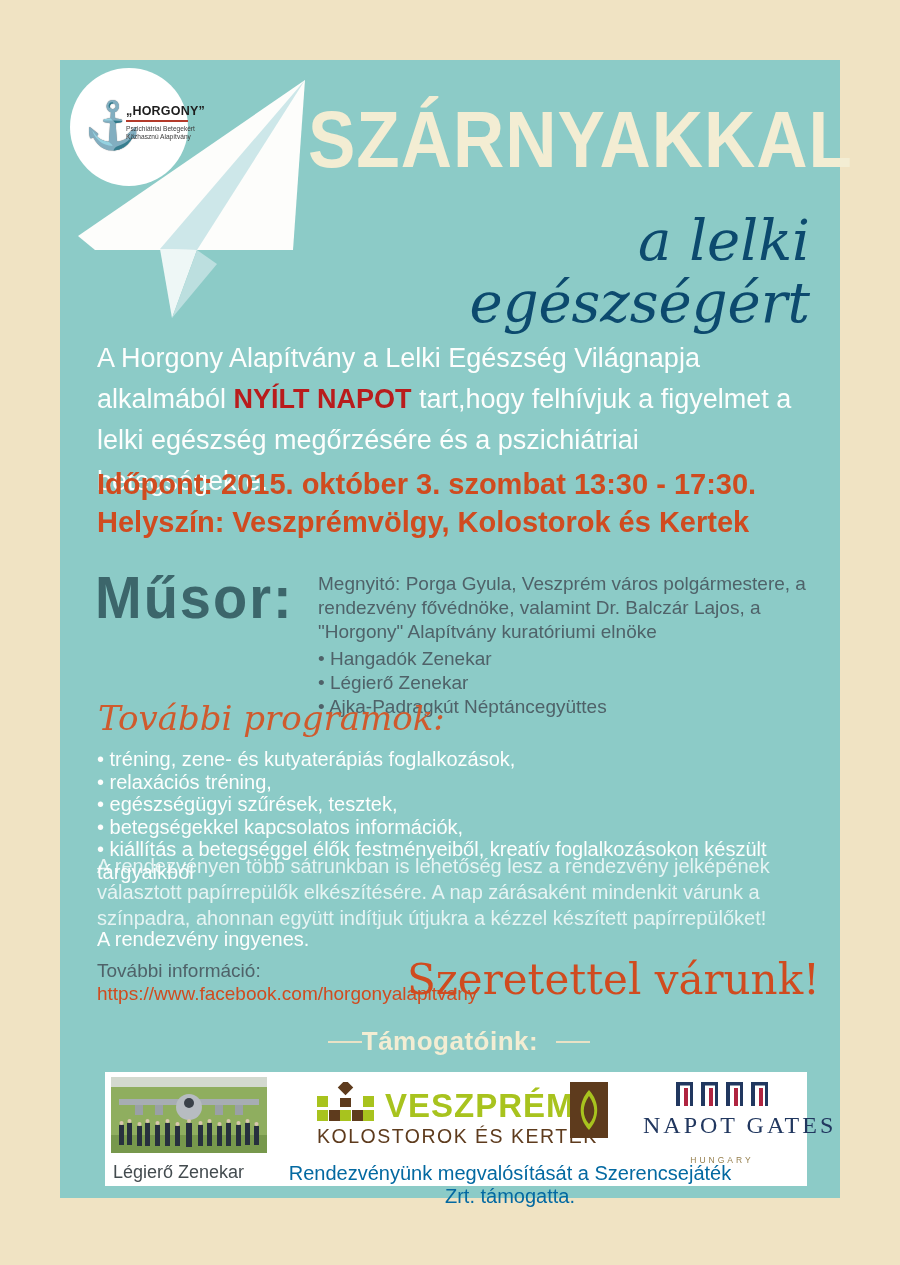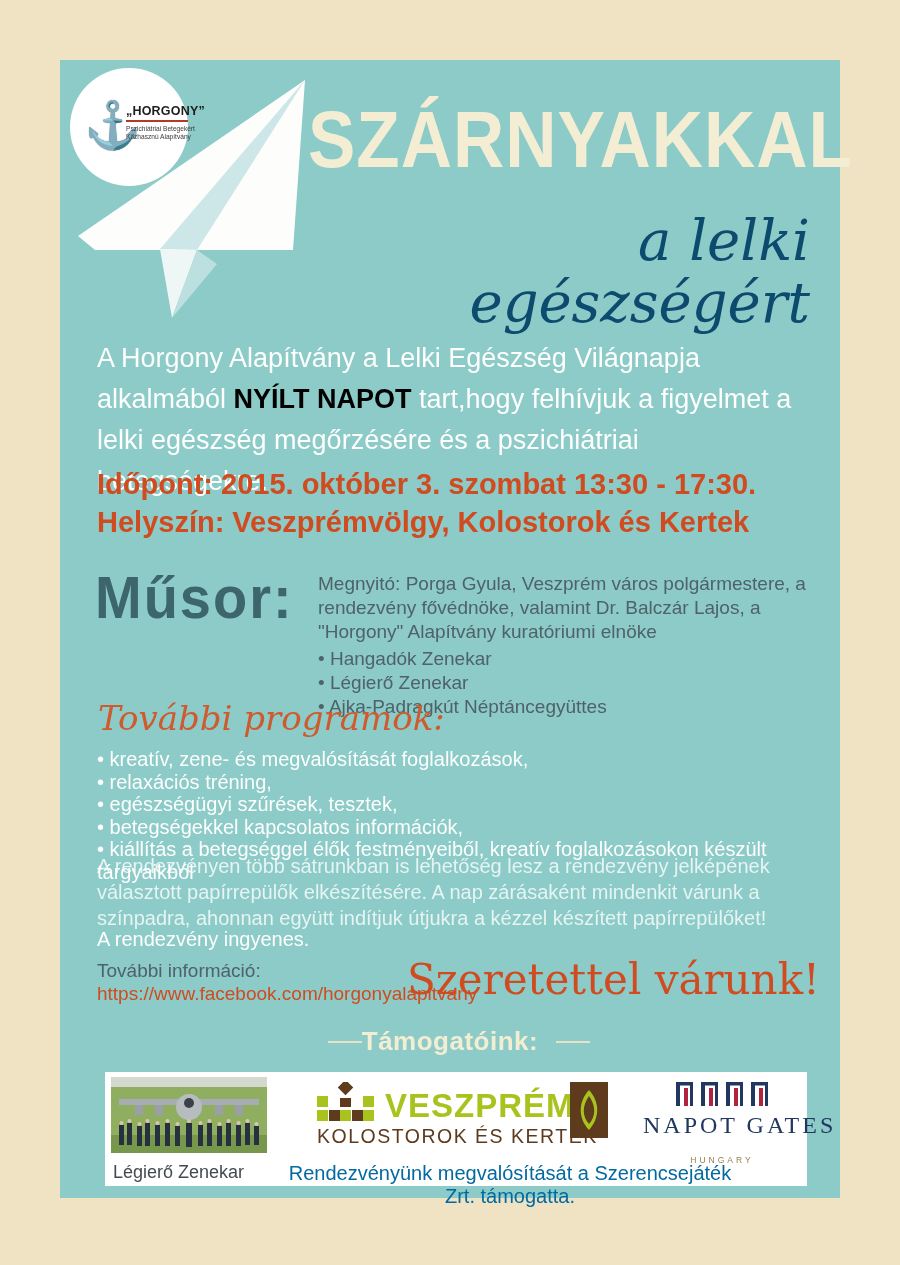--- a/index.html
+++ b/index.html
@@ -38,21 +38,21 @@
   .subtitle{
     position:absolute;left:230px;top:150px;width:520px;text-align:right;
     font-family:"DejaVu Serif", serif;font-style:italic;
     font-size:56px;color:#0c4a6e;line-height:1.1;
   }
   
   .intro{
     position:absolute;left:37px;top:278px;width:720px;
     font-size:27px;color:#fdfefd;line-height:41px;font-weight:normal;
   }
-  .intro .hl{color:#000000;font-weight:bold;}
+  .intro .hl{color:#b91c1c;font-weight:bold;}
   
   .when{
     position:absolute;left:37px;top:405px;width:720px;
     font-size:29px;font-weight:bold;color:#d04b1f;line-height:38px;
   }
   
   .musor-heading{
     position:absolute;left:35px;top:503px;
     font-size:56px;font-weight:bold;color:#3c666b;letter-spacing:2px;
     transform:scaleY(1.05);transform-origin:top;
@@ -163,21 +163,21 @@
     <div>Megnyitó: Porga Gyula, Veszprém város polgármestere, a rendezvény fővédnöke, valamint Dr. Balczár Lajos, a "Horgony" Alapítvány kuratóriumi elnöke</div>
     <ul class="musor-list">
       <li>Hangadók Zenekar</li>
       <li>Légierő Zenekar</li>
       <li>Ajka-Padragkút Néptáncegyüttes</li>
     </ul>
   </div>
 
   <div class="tovabbi-heading">További programok:</div>
   <ul class="bullets2">
-    <li>kreatív, zene- és megvalósítását foglalkozások,</li>
+    <li>tréning, zene- és kutyaterápiás foglalkozások,</li>
     <li>relaxációs tréning,</li>
     <li>egészségügyi szűrések, tesztek,</li>
     <li>betegségekkel kapcsolatos információk,</li>
     <li>kiállítás a betegséggel élők festményeiből, kreatív foglalkozásokon készült tárgyaikból</li>
   </ul>
 
   <div class="note">A rendezvényen több sátrunkban is lehetőség lesz a rendezvény jelképének választott papírrepülők elkészítésére. A nap zárásaként mindenkit várunk a színpadra, ahonnan együtt indítjuk útjukra a kézzel készített papírrepülőket!</div>
   <div class="free">A rendezvény ingyenes.</div>
 
   <div class="info-label">További információ:</div>

